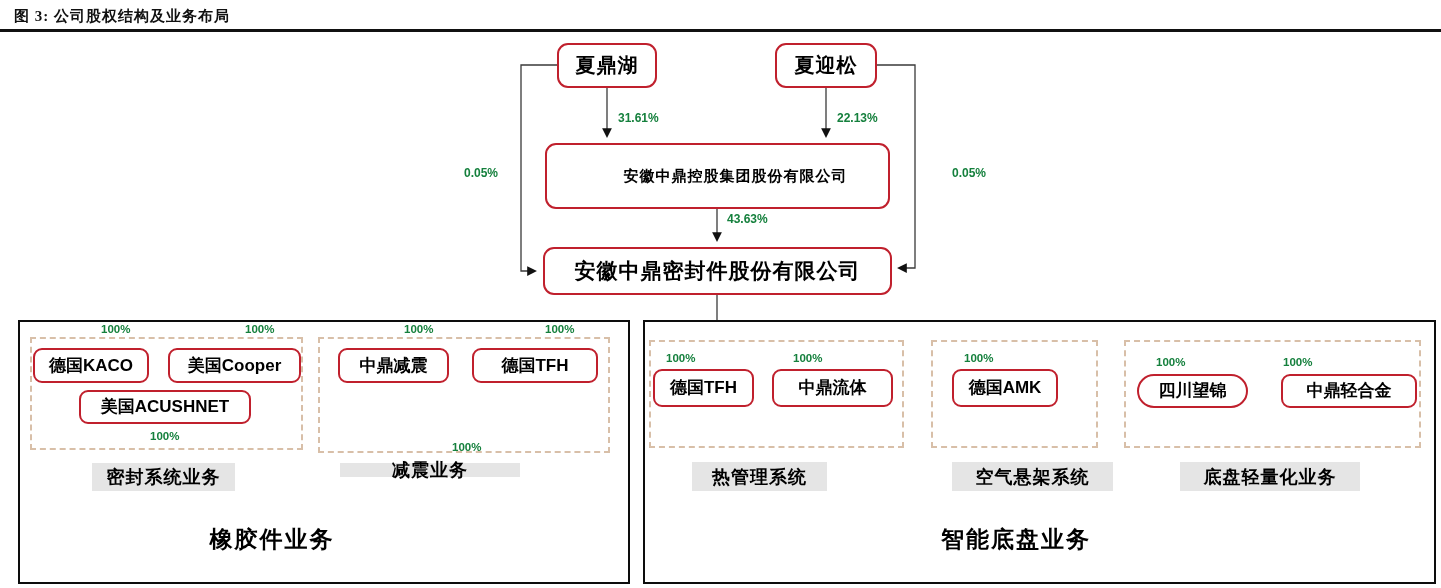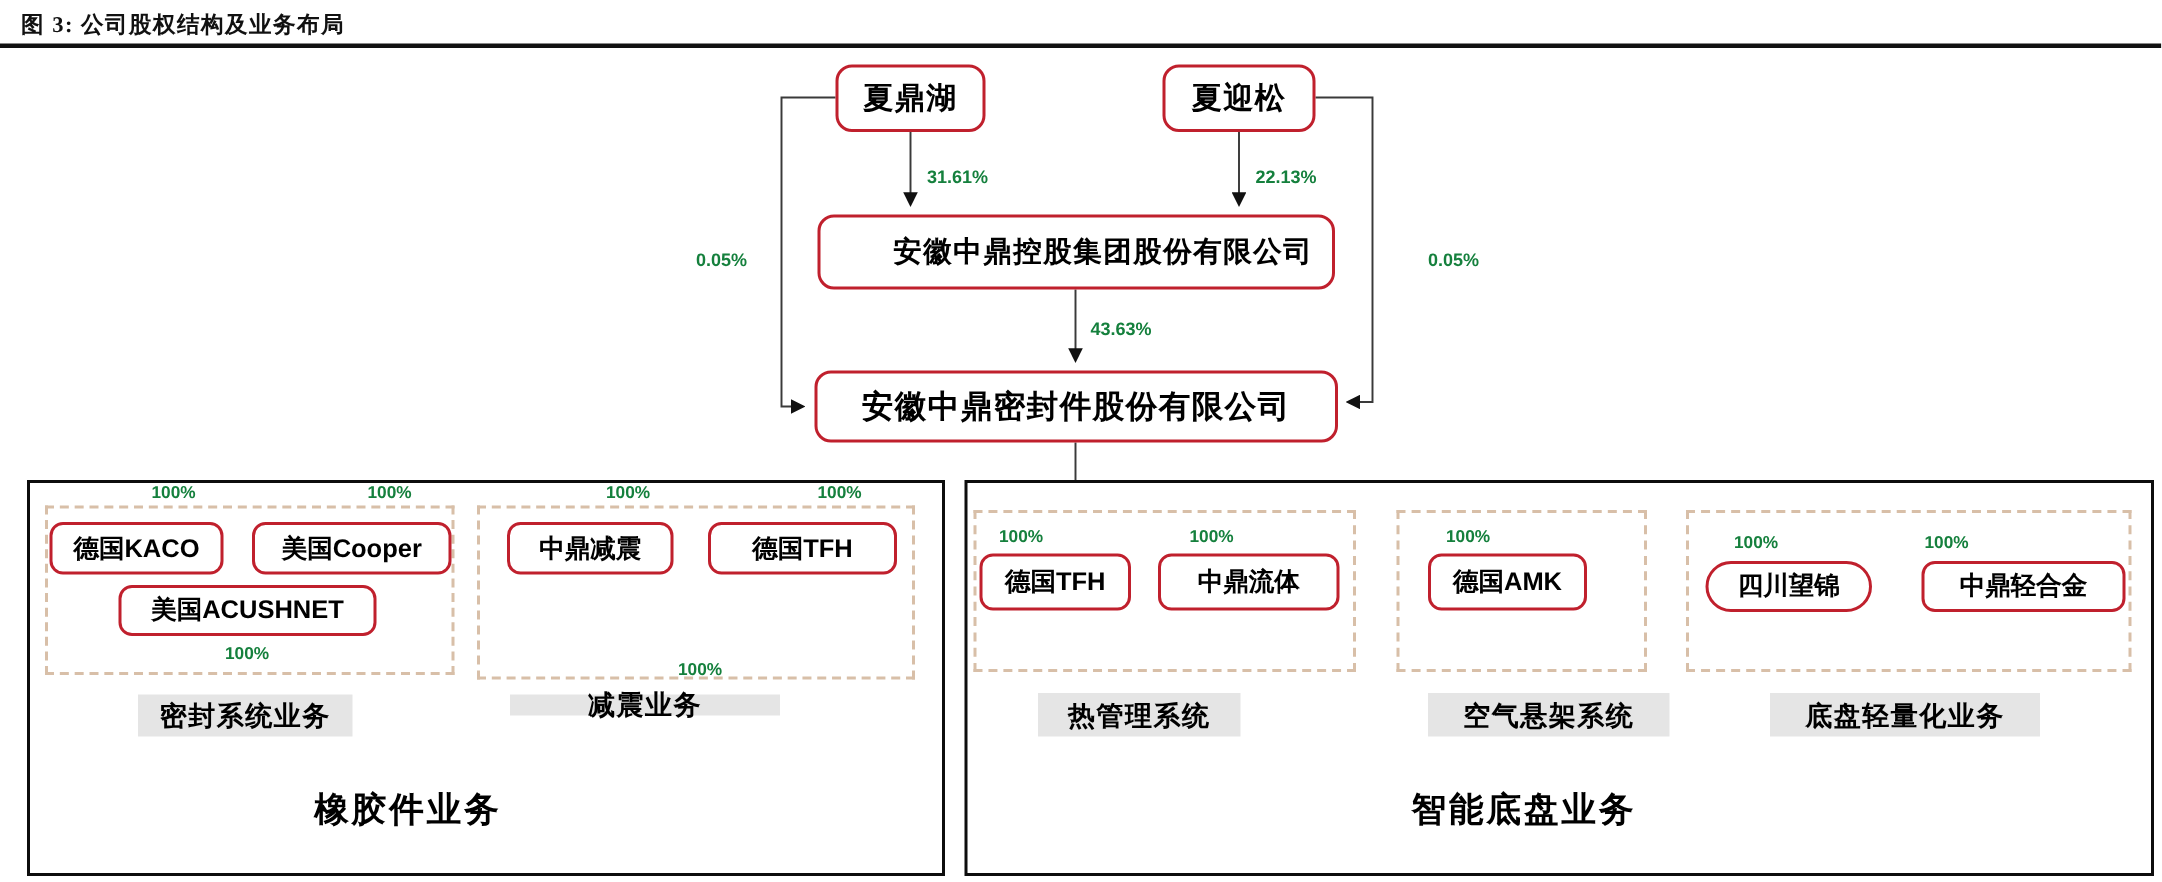--- a/index.html
+++ b/index.html
@@ -67,21 +67,21 @@
       <path d="M90,321 V341" marker-end="url(#ah)"></path>
       <path d="M160,321 V383" marker-end="url(#ah)"></path>
       <path d="M234,321 V341" marker-end="url(#ah)"></path>
       <path d="M393,321 V341" marker-end="url(#ah)"></path>
       <path d="M534,321 V341" marker-end="url(#ah)"></path>
     </g>
   </svg>
 
   <div class="abs rbox cn-lg" style="left:775px;top:43px;width:102px;height:45px;">夏迎松</div>
   <div class="abs rbox cn-lg" style="left:557px;top:43px;width:100px;height:45px;">夏鼎湖</div>
-  <div class="abs rbox" style="left:545px;top:143px;width:345px;height:50px;font-size:19px;padding-left:36px;">安徽中鼎控股集团股份有限公司</div>
+  <div class="abs rbox" style="left:545px;top:143px;width:345px;height:66px;font-size:15px;padding-left:36px;">安徽中鼎控股集团股份有限公司</div>
   <div class="abs rbox" style="left:543px;top:247px;width:349px;height:48px;font-size:21px;">安徽中鼎密封件股份有限公司</div>
 
   <div class="abs pct" style="left:618px;top:111px;">31.61%</div>
   <div class="abs pct" style="left:837px;top:111px;">22.13%</div>
   <div class="abs pct" style="left:727px;top:212px;">43.63%</div>
   <div class="abs pct" style="left:464px;top:166px;">0.05%</div>
   <div class="abs pct" style="left:952px;top:166px;">0.05%</div>
 
   <div class="abs panel" style="left:18px;top:320px;width:612px;height:264px;"></div>
 

